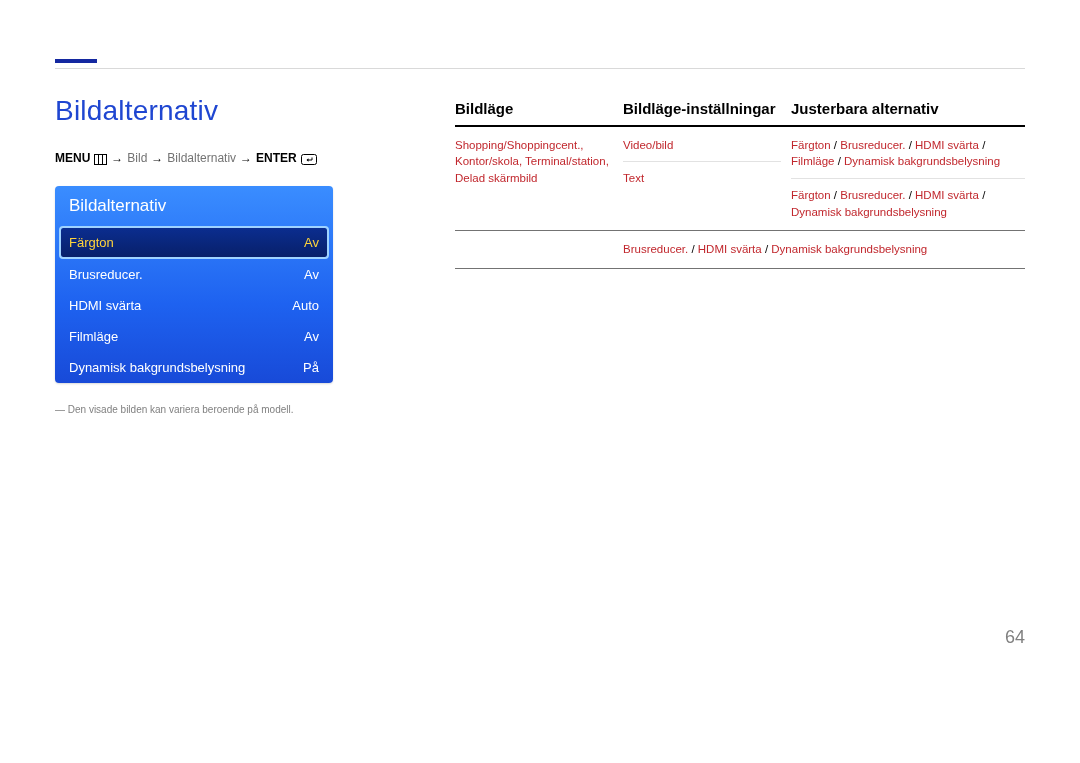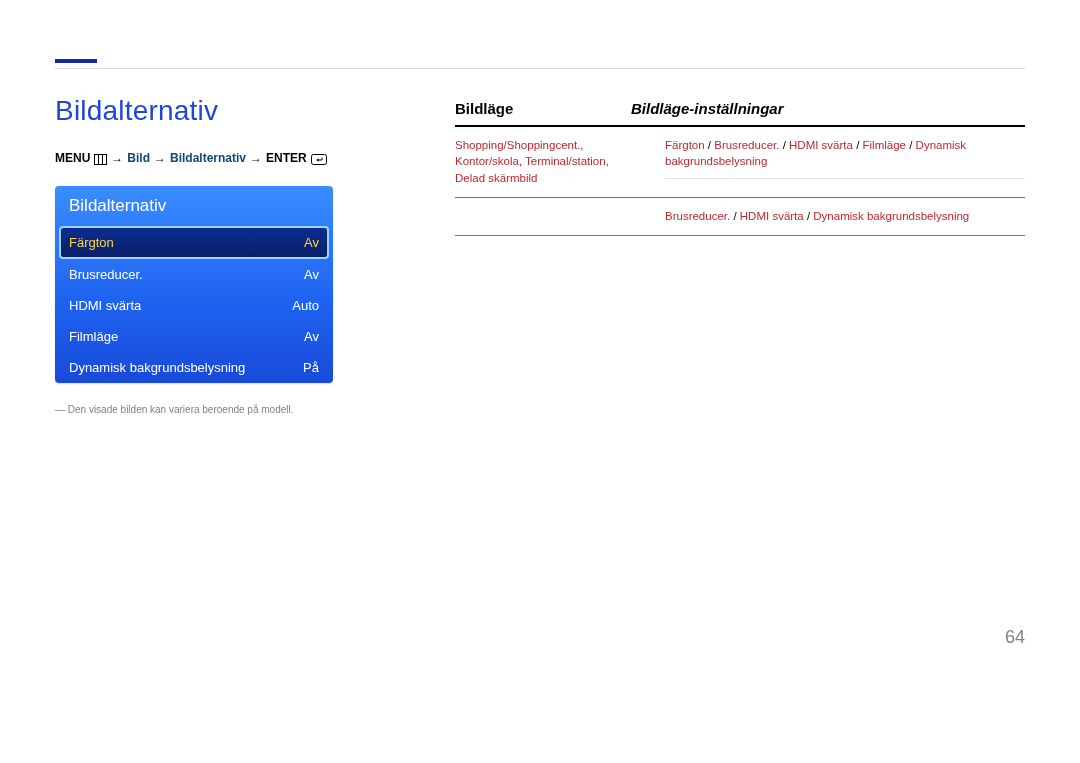--- a/index.html
+++ b/index.html
@@ -2,21 +2,21 @@
 <html><head>
 <meta charset="utf-8">
 <style>
   * { box-sizing: border-box; margin: 0; padding: 0; }
   html, body { width: 1080px; height: 763px; font-family: Arial, Helvetica, sans-serif; background: #fff; color: #000; }
   .page { position: relative; width: 1080px; height: 678px; }
   .accent-bar { position: absolute; left: 55px; top: 59px; width: 42px; height: 4px; background: #1428a0; }
   .top-rule { position: absolute; left: 55px; right: 55px; top: 68px; height: 1px; background: #d9d9d9; }
   .main-title { position: absolute; left: 55px; top: 95px; font-size: 28px; color: #1f46d1; font-weight: 400; letter-spacing: 0.2px; }
   .breadcrumb { position: absolute; left: 55px; top: 151px; font-size: 12px; font-weight: 700; color: #000; display: flex; align-items: flex-end; gap: 4px; }
-  .breadcrumb .bc-red { color: #0c4a6e; font-weight: 700; }
+  .breadcrumb .bc-red { color: #737373; font-weight: 400; }
   .breadcrumb .icon { display: inline-block; line-height: 1; }
   .menu-icon-svg { vertical-align: -2px; }
   .arrow { font-weight: 400; }
 
   .osd { position: absolute; left: 55px; top: 186px; width: 278px; border-radius: 4px; overflow: hidden; background: linear-gradient(180deg,#3a8dff 0%, #1e62f0 60%, #184ad8 100%); box-shadow: 0 1px 2px rgba(0,0,0,0.15); }
   .osd-title { padding: 10px 14px 10px 14px; font-size: 17px; color: #fff; font-weight: 400; }
   .osd-row { display: flex; justify-content: space-between; align-items: center; padding: 8px 14px; font-size: 13px; color: #fff; }
   .osd-row + .osd-row { }
   .osd-row.selected {
     margin: 2px 6px 0 6px;
@@ -26,31 +26,31 @@
     background: linear-gradient(180deg,#0b2d8f 0%, #08206a 100%);
     outline: 2px solid #9fd3ff;
     outline-offset: 0;
   }
   .osd-row.selected + .osd-row { margin-top: 2px; }
 
   .footnote { position: absolute; left: 55px; top: 404px; font-size: 10px; color: #808080; }
 
   
   .table { position: absolute; left: 455px; right: 55px; top: 100px; }
-  .th-row { display: flex; gap: 8px; }
+  .th-row { display: flex; gap: 0; }
   .th { font-size: 15px; font-weight: 700; color: #000; padding-bottom: 6px; }
   .th.c1 { flex: 0 0 168px; }
-  .th.c2 { flex: 0 0 168px; font-style: italic; }
+  .th.c2 { flex: 0 0 168px; }
   .th.c3 { flex: 1 1 auto; }
   .hr-heavy { height: 1.5px; background: #000; margin: 2px 0 0 0; }
   .tr { display: flex; padding: 10px 0 10px 0; border-bottom: 1px solid #737373; }
   .td { font-size: 11.5px; line-height: 1.45; }
   .td.c1 { flex: 0 0 168px; padding-right: 10px; color: #c1272d; }
   .td.c2 { flex: 0 0 168px; padding-right: 10px; color: #c1272d; }
-  .td.c3 { flex: 1 1 auto; margin-left: 42px; }
+  .td.c3 { flex: 1 1 auto; }
   .red { color: #c1272d; }
   .blk { color: #000; }
   .sub-sep { display: block; height: 1px; background: #e2e2e2; margin: 8px 0; }
 
   .page-number { position: absolute; right: 55px; bottom: 30px; font-size: 18px; color: #808080; }
 </style>
 </head>
 <body>
 <div class="page">
 
@@ -108,28 +108,35 @@
         </div>
       </div>
 </div>
 
 <div class="footnote">― Den visade bilden kan variera beroende på modell.</div>
 
 <div class="table">
   <div class="th-row">
     <div class="th c1">Bildläge</div>
     <div class="th c2">Bildläge-inställningar</div>
+    <div class="th c3">Justerbara alternativ</div>
   </div>
   <div class="hr-heavy"></div>
   <div id="table-body">
         <div class="tr">
           <div class="td c1">Shopping/Shoppingcent., Kontor/skola, Terminal/station, Delad skärmbild</div>
+          <div class="td c2">
+            <div>Video/bild</div>
+            <span class="sub-sep"></span>
+            <div>Text</div>
+          </div>
           <div class="td c3">
             <div><span class="red">Färgton</span><span class="blk"> / </span><span class="red">Brusreducer.</span><span class="blk"> / </span><span class="red">HDMI svärta</span><span class="blk"> / </span><span class="red">Filmläge</span><span class="blk"> / </span><span class="red">Dynamisk bakgrundsbelysning</span></div>
             <span class="sub-sep"></span>
+            <div><span class="red">Färgton</span><span class="blk"> / </span><span class="red">Brusreducer.</span><span class="blk"> / </span><span class="red">HDMI svärta</span><span class="blk"> / </span><span class="red">Dynamisk bakgrundsbelysning</span></div>
           </div>
         </div>
         <div class="tr">
           <div class="td c2">
             <div></div>
           </div>
           <div class="td c3">
             <div><span class="red">Brusreducer.</span><span class="blk"> / </span><span class="red">HDMI svärta</span><span class="blk"> / </span><span class="red">Dynamisk bakgrundsbelysning</span></div>
           </div>
         </div>

